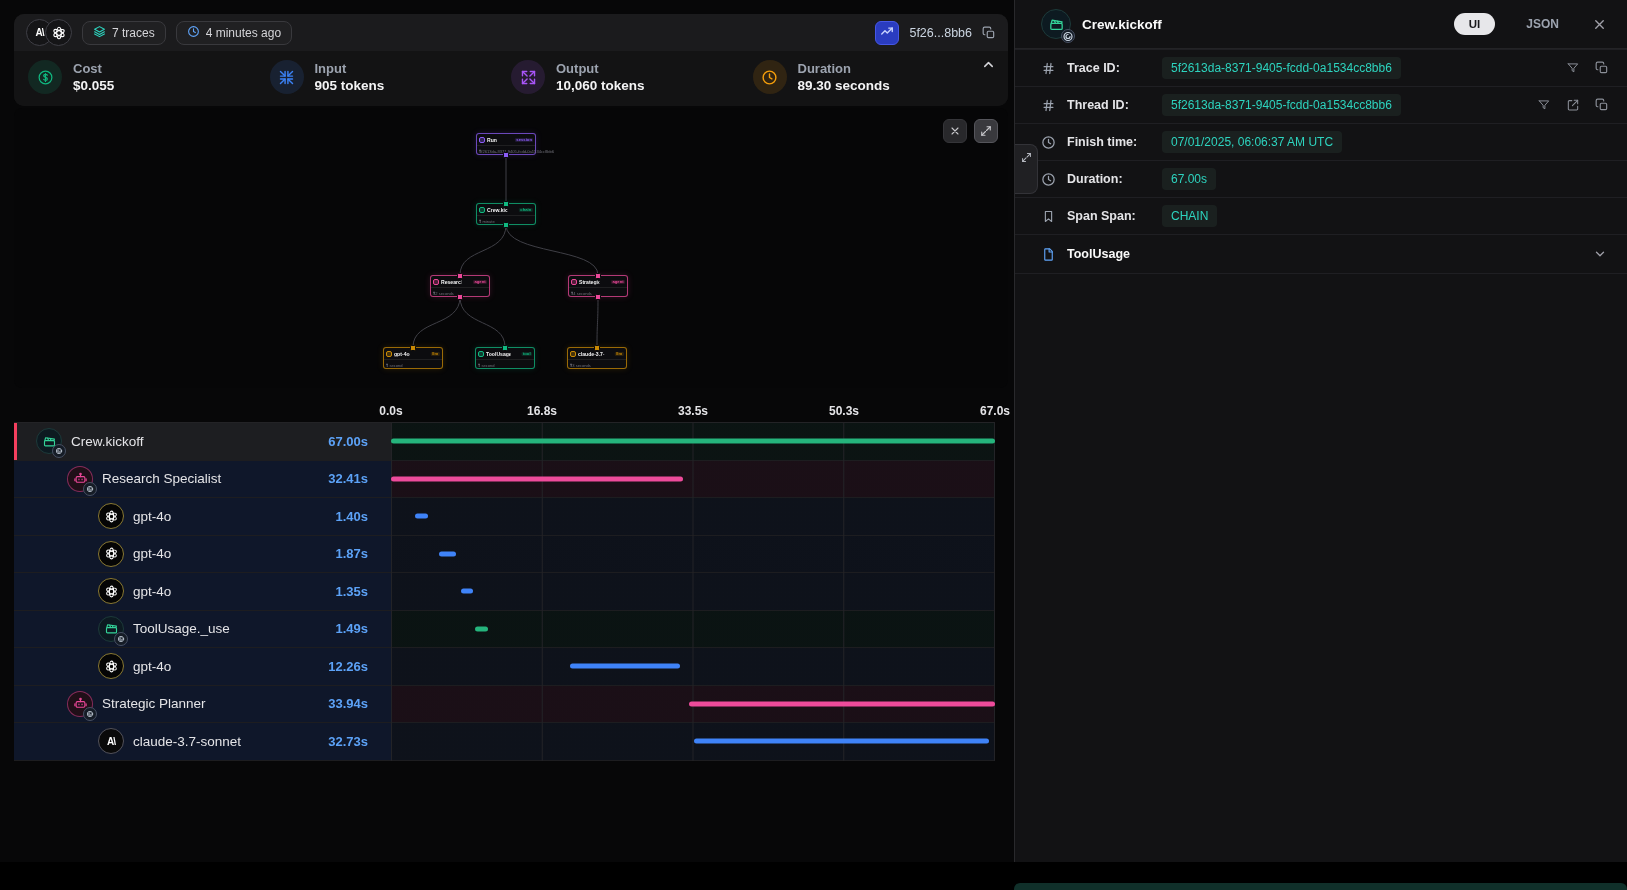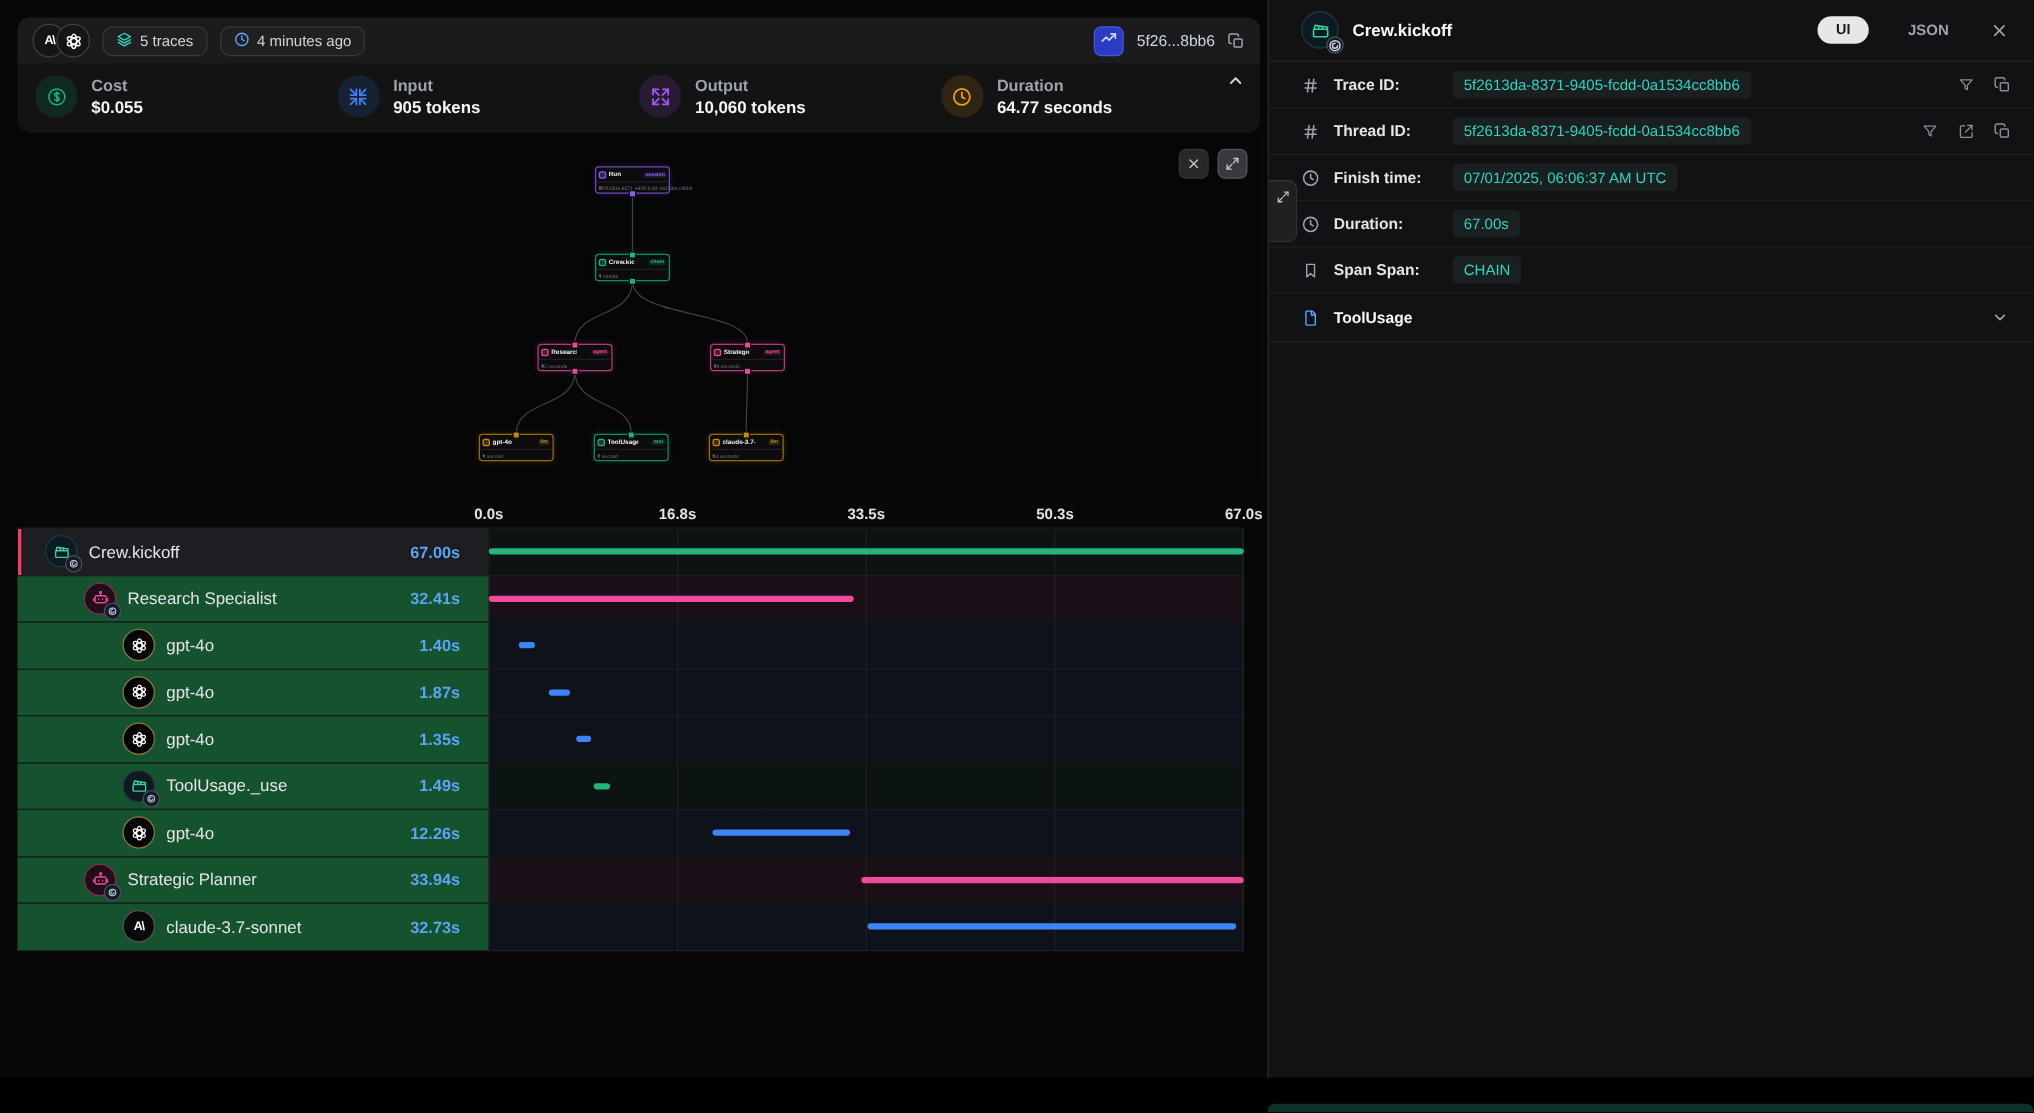--- a/index.html
+++ b/index.html
@@ -72,21 +72,21 @@
 
   
   .timeline { margin-top:16px; width:981px; position:relative; }
   .axis { position:relative; height:18px; margin-left:377px; }
   .axis span { position:absolute; transform:translateX(-50%); font-size:12px; font-weight:700; color:#e4e4e7; }
   .ttable { position:relative; border-top:1px solid #232326; }
   .gridlines { position:absolute; top:0; bottom:0; left:377px; width:604px; z-index:1; pointer-events:none;
                background-image:linear-gradient(to right, #232327 1px, transparent 1px);
                background-size:25% 100%; border-right:1px solid #232327; }
   .trow { display:flex; height:37.5px; border-bottom:1px solid #1d1d20; }
-  .tname { width:377px; flex:none; display:flex; align-items:center; gap:9px; background:#14532d; padding-right:10px; }
+  .tname { width:377px; flex:none; display:flex; align-items:center; gap:9px; background:#0f172a; padding-right:10px; }
   .trow.selected .tname { background:#1d1e21; box-shadow:inset 3px 0 0 #f43f5e; }
   .rowicon { width:26px; height:26px; border-radius:50%; position:relative; flex:none;
              display:flex; align-items:center; justify-content:center; }
   .rowicon svg { width:15px; height:15px; }
   .ric-crew      { background:#0d1a21; border:1px solid #1d3a3a; color:#34d399; }
   .ric-agent     { background:#200f18; border:1px solid rgba(236,72,153,.5); color:#ec4899; }
   .ric-openai    { background:#050505; border:1px solid #8a7a33; color:#fff; }
   .ric-anthropic { background:#0a0a0a; border:1px solid #52525b; color:#fff; }
   .ric-anthropic .a-glyph { font-weight:800; font-size:10px; letter-spacing:-1px; color:#fff; }
   .minibadge { position:absolute; right:-5px; bottom:-5px; width:14px; height:14px; border-radius:50%;
@@ -159,21 +159,21 @@
                   <ellipse cx="12" cy="12" rx="3.4" ry="8.6" transform="rotate(120 12 12)"></ellipse>
                 </svg>
               </div>
           </div>
           <div class="chip traces">
             <span id="ic-layers"><svg viewBox="0 0 24 24" fill="none" stroke="currentColor" stroke-width="2" stroke-linecap="round" stroke-linejoin="round">
                   <path d="M12 3 21 8l-9 5-9-5 9-5z"></path>
                   <path d="m3 12.5 9 5 9-5"></path>
                   <path d="m3 16.5 9 5 9-5"></path>
                 </svg></span>
-            <span>5 traces</span>
+            <span>7 traces</span>
           </div>
           <div class="chip time">
             <span id="ic-timechip"><svg viewBox="0 0 24 24" fill="none" stroke="currentColor" stroke-width="2" stroke-linecap="round" stroke-linejoin="round">
                   <circle cx="12" cy="12" r="9"></circle>
                   <path d="M12 7v5l3.4 2"></path>
                 </svg></span>
             <span>4 minutes ago</span>
           </div>
           <div class="topbar-spacer"></div>
           <div class="trendbtn">
@@ -246,21 +246,21 @@
 
   <div class="stat">
     <div class="stat-ic" style="color: rgb(245, 158, 11); background: rgba(245, 158, 11, 0.13);">
                 <svg viewBox="0 0 24 24" fill="none" stroke="currentColor" stroke-width="2" stroke-linecap="round" stroke-linejoin="round">
                   <circle cx="12" cy="12" r="9"></circle>
                   <path d="M12 7v5l3.4 2"></path>
                 </svg>
               </div>
     <div>
       <div class="stat-label">Duration</div>
-      <div class="stat-value">64.77 seconds</div>
+      <div class="stat-value">89.30 seconds</div>
     </div>
   </div>
 <span class="stats-chevron" id="ic-chevup"><svg viewBox="0 0 24 24" fill="none" stroke="currentColor" stroke-width="2.4" stroke-linecap="round" stroke-linejoin="round">
                 <path d="m6 15 6-6 6 6"></path>
               </svg></span>
         </div>
       </div>
 
       <div class="graph" id="graph-panel">
         <svg class="edges" viewBox="0 0 994 280">

